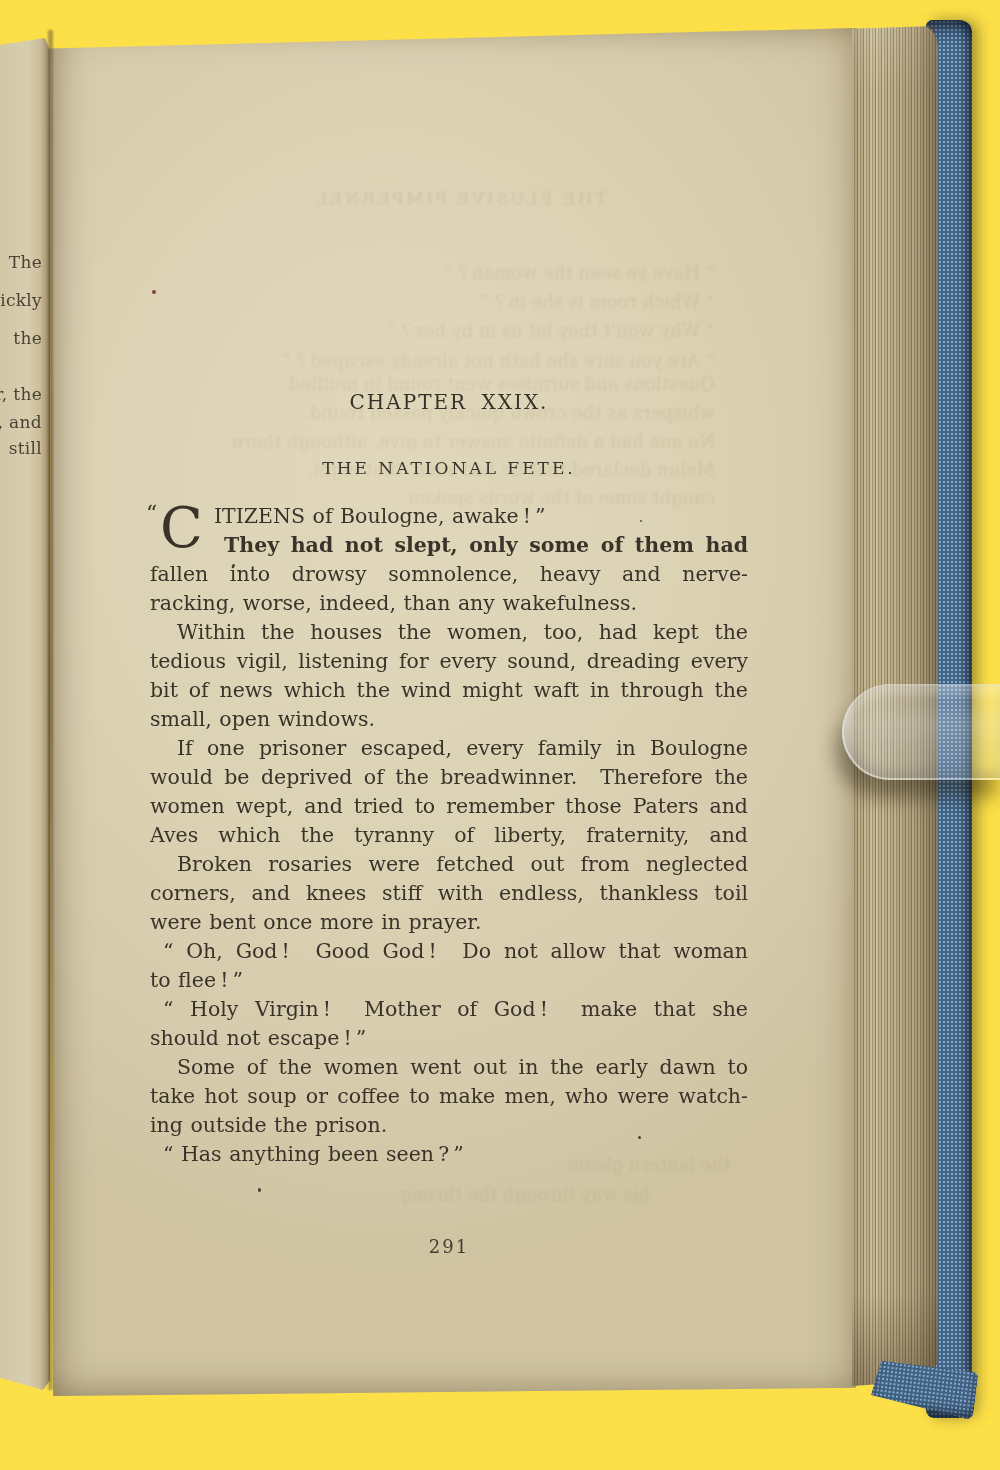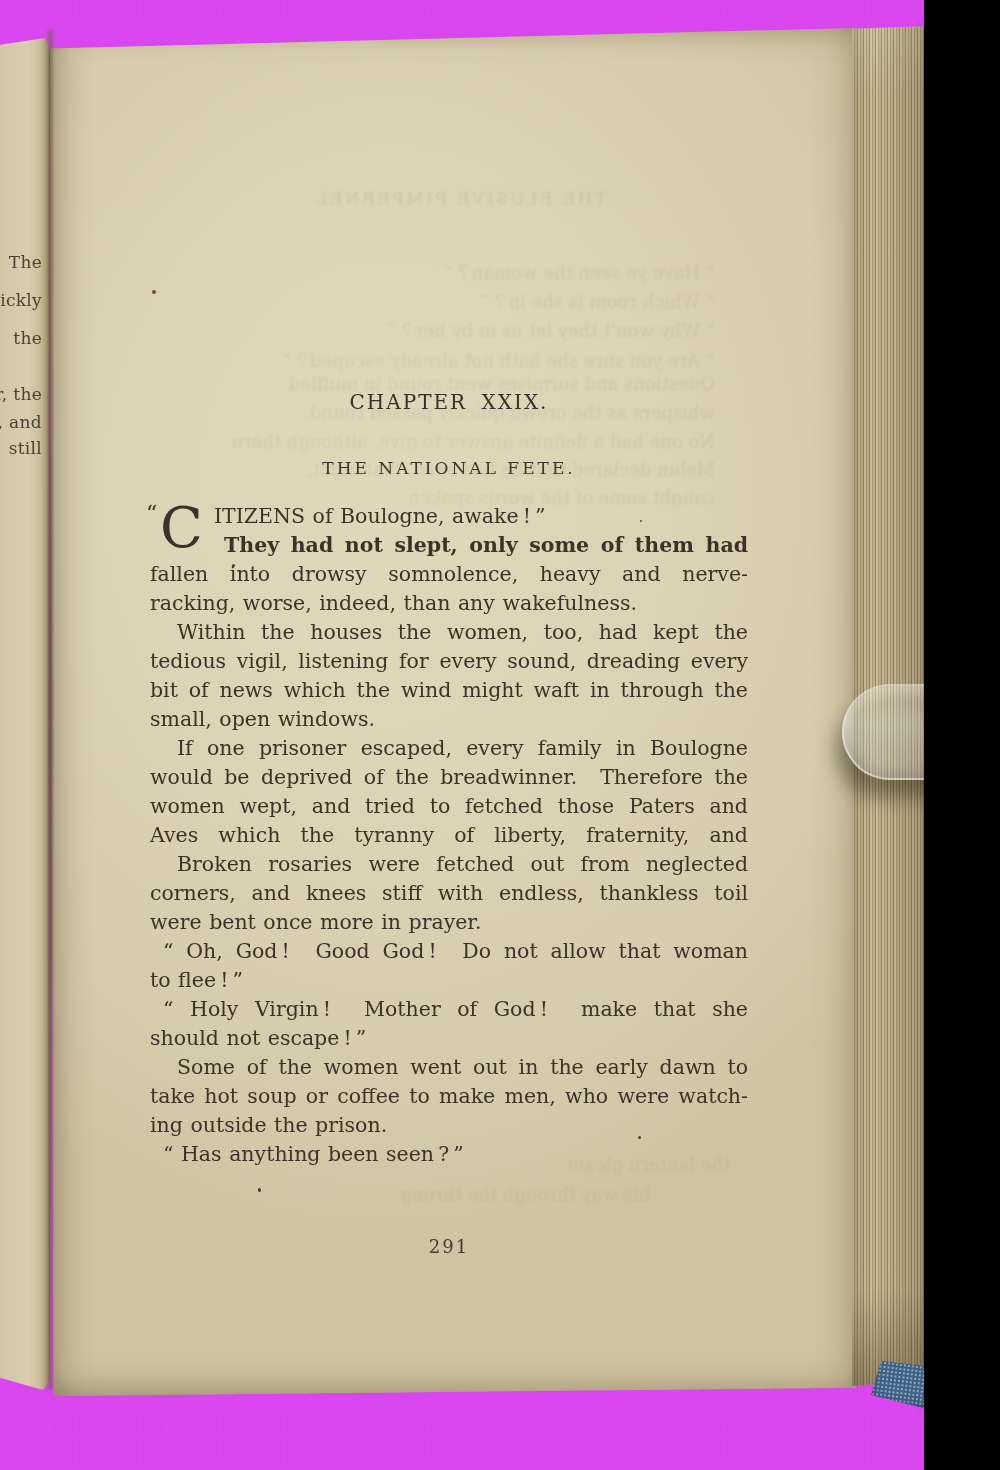--- a/index.html
+++ b/index.html
@@ -1,17 +1,17 @@
 <!DOCTYPE html>
 <html><head>
 <meta charset="utf-8">
 <style>
   html,body{margin:0;padding:0;background:#000;}
-  .scene{position:relative;width:924px;height:1470px;overflow:hidden;
-         background:#d946ef;font-family:"DejaVu Serif", serif;}
+  .scene{position:relative;width:1000px;height:1470px;overflow:hidden;
+         background:#fde047;font-family:"DejaVu Serif", serif;}
   .scene::before{content:'';position:absolute;inset:0;z-index:0;
     background-image:radial-gradient(rgba(195,195,188,0.08) 1px, transparent 1.4px),
                      radial-gradient(rgba(150,150,145,0.05) 1px, transparent 1.3px);
     background-size:9px 9px,13px 13px;background-position:0 0,4px 6px;}
 
   
   .left-page{position:absolute;left:0;top:38px;width:50px;height:1352px;z-index:2;
     background:linear-gradient(90deg,#d2c7a7 0%,#d8cdae 55%,#cabd9b 80%,#a2916c 96%,#77674a 100%);
     clip-path:polygon(0 0.5%,90% 0,100% 0.9%,100% 99.3%,86% 100%,0 99.1%);}
   .left-page .frag{position:absolute;right:8px;font-size:17px;color:#4c4234;
@@ -166,21 +166,21 @@
           </div>
           <div class="para">
             <div class="line indent">Within the houses the women, too, had kept the</div>
             <div class="line">tedious vigil, listening for every sound, dreading every</div>
             <div class="line">bit of news which the wind might waft in through the</div>
             <div class="line last">small, open windows.</div>
           </div>
           <div class="para">
             <div class="line indent">If one prisoner escaped, every family in Boulogne</div>
             <div class="line">would be deprived of the breadwinner.&nbsp; Therefore the</div>
-            <div class="line">women wept, and tried to fetched those Paters and</div>
+            <div class="line">women wept, and tried to remember those Paters and</div>
             <div class="line">Aves which the tyranny of liberty, fraternity, and</div>
           </div>
           <div class="para">
             <div class="line indent">Broken rosaries were fetched out from neglected</div>
             <div class="line">corners, and knees stiff with endless, thankless toil</div>
             <div class="line last">were bent once more in prayer.</div>
           </div>
           <div class="para">
             <div class="line indent-sm">“ Oh, God !&nbsp; Good God !&nbsp; Do not allow that woman</div>
             <div class="line last">to flee ! ”</div>

